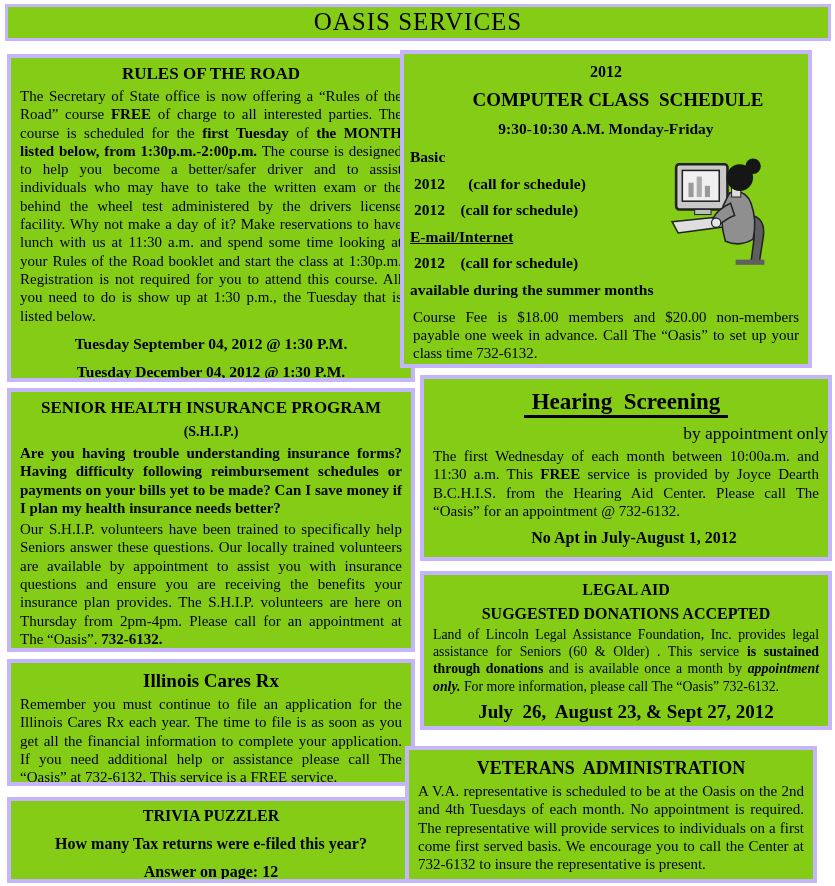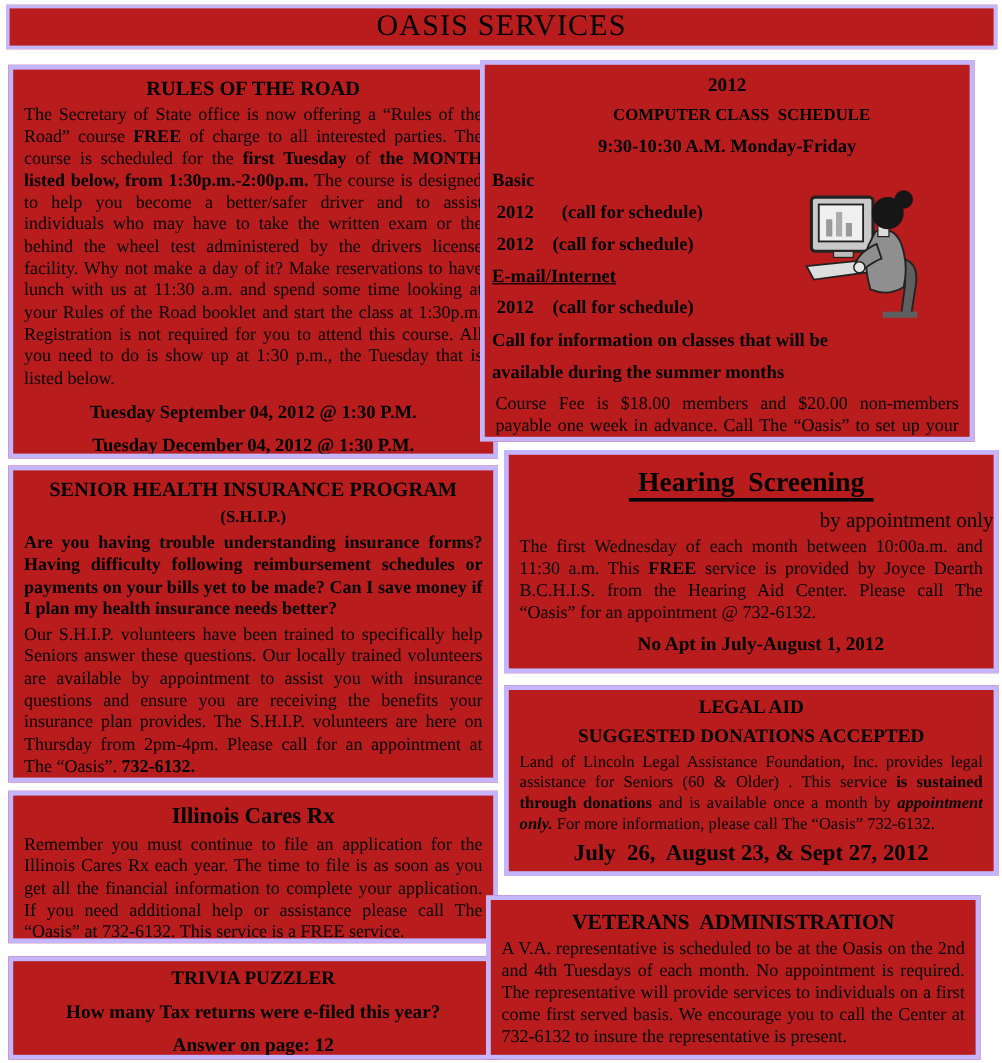--- a/index.html
+++ b/index.html
@@ -1,17 +1,17 @@
 <!DOCTYPE html>
 <html><head>
 <meta charset="utf-8">
 <style>
   html,body{margin:0;padding:0;background:#fff;}
   body{width:835px;height:886px;position:relative;font-family:"Liberation Serif","DejaVu Serif",serif;color:#000;}
-  .b{position:absolute;border:4px solid #c4b5fd;background:#b91c1c;box-sizing:border-box;overflow:hidden;}
+  .b{position:absolute;border:4px solid #c4b5fd;background:#84cc16;box-sizing:border-box;overflow:hidden;}
   #bx-header{left:5px;top:4px;width:826px;height:37px;border-width:3px;}
   #bx-rules{left:7px;top:54px;width:408px;height:328px;}
   #bx-ship{left:7px;top:388px;width:408px;height:264px;}
   #bx-ilcares{left:7px;top:659px;width:408px;height:127px;}
   #bx-trivia{left:7px;top:797px;width:408px;height:86px;}
   #bx-computer{left:400px;top:50px;width:412px;height:318px;}
   #bx-hearing{left:420px;top:375px;width:412px;height:186px;}
   #bx-legal{left:420px;top:571px;width:412px;height:159px;}
   #bx-vets{left:405px;top:746px;width:412px;height:137px;}
 
@@ -29,21 +29,21 @@
   .sub-title{font-size:14px;font-weight:bold;text-align:center;margin:6px 0 4px;}
 
   .body{font-size:15px;line-height:1.22;margin:3px 9px 0;}
   .body-sm{font-size:13.8px;line-height:1.25;margin:3px 9px 0;text-align:justify;}
 
   .date{font-size:15.5px;font-weight:bold;text-align:center;margin-top:10px;}
 
   .q{font-size:16px;font-weight:bold;text-align:center;margin-top:10px;}
 
   .yr{font-size:16px;font-weight:bold;text-align:center;margin-top:9px;}
-  .cc-title{font-size:14px;font-weight:bold;text-align:center;margin-top:8px;padding-left:24px;}
+  .cc-title{font-size:19px;font-weight:bold;text-align:center;margin-top:8px;padding-left:24px;}
   .cc-time{font-size:15.5px;font-weight:bold;text-align:center;margin-top:9px;}
   .sched{margin:10px 0 0 6px;}
   .s-line{font-size:15.5px;font-weight:bold;line-height:1.2;margin:0 0 8px 0;}
   .s-line .u{text-decoration:underline;}
   .fee{margin-top:2px;}
   .clipart{position:absolute;right:20px;top:100px;width:118px;height:118px;}
 
   .h-title{font-size:23px;font-weight:bold;text-align:center;margin-top:10px;}
   .h-title span{border-bottom:3px solid #000;padding:0 8px 1px;}
   .h-sub{font-size:17.5px;text-align:right;margin-top:8px;}
@@ -88,21 +88,20 @@
 <div class="b" id="bx-computer">
   <div class="yr">2012</div>
   <div class="cc-title pre">COMPUTER CLASS  SCHEDULE</div>
   <div class="cc-time">9:30-10:30 A.M. Monday-Friday</div>
   <div class="sched">
     <div class="s-line">Basic</div>
     <div class="s-line pre"> 2012      (call for schedule)</div>
     <div class="s-line pre"> 2012    (call for schedule)</div>
     <div class="s-line"><span class="u">E-mail/Internet</span></div>
     <div class="s-line pre"> 2012    (call for schedule)</div>
-    <div class="s-line">Call for information on classes that will be</div>
     <div class="s-line">available during the summer months</div>
   </div>
   <p class="body just fee">Course Fee is $18.00 members and $20.00 non-members payable one week in advance.  Call The “Oasis” to set up your class time 732-6132.</p>
   <svg class="clipart" viewBox="0 0 115 115" xmlns="http://www.w3.org/2000/svg">
     <rect x="6" y="10" width="50" height="44" rx="3" fill="#c9c9c9" stroke="#222" stroke-width="2.5"></rect>
     <rect x="12" y="16" width="36" height="30" fill="#f0f0f0" stroke="#222" stroke-width="1.5"></rect>
     <rect x="18" y="28" width="5" height="14" fill="#9a9a9a"></rect>
     <rect x="26" y="22" width="5" height="20" fill="#ababab"></rect>
     <rect x="34" y="31" width="5" height="11" fill="#9a9a9a"></rect>
     <rect x="24" y="54" width="16" height="5" fill="#bdbdbd" stroke="#222" stroke-width="1"></rect>

